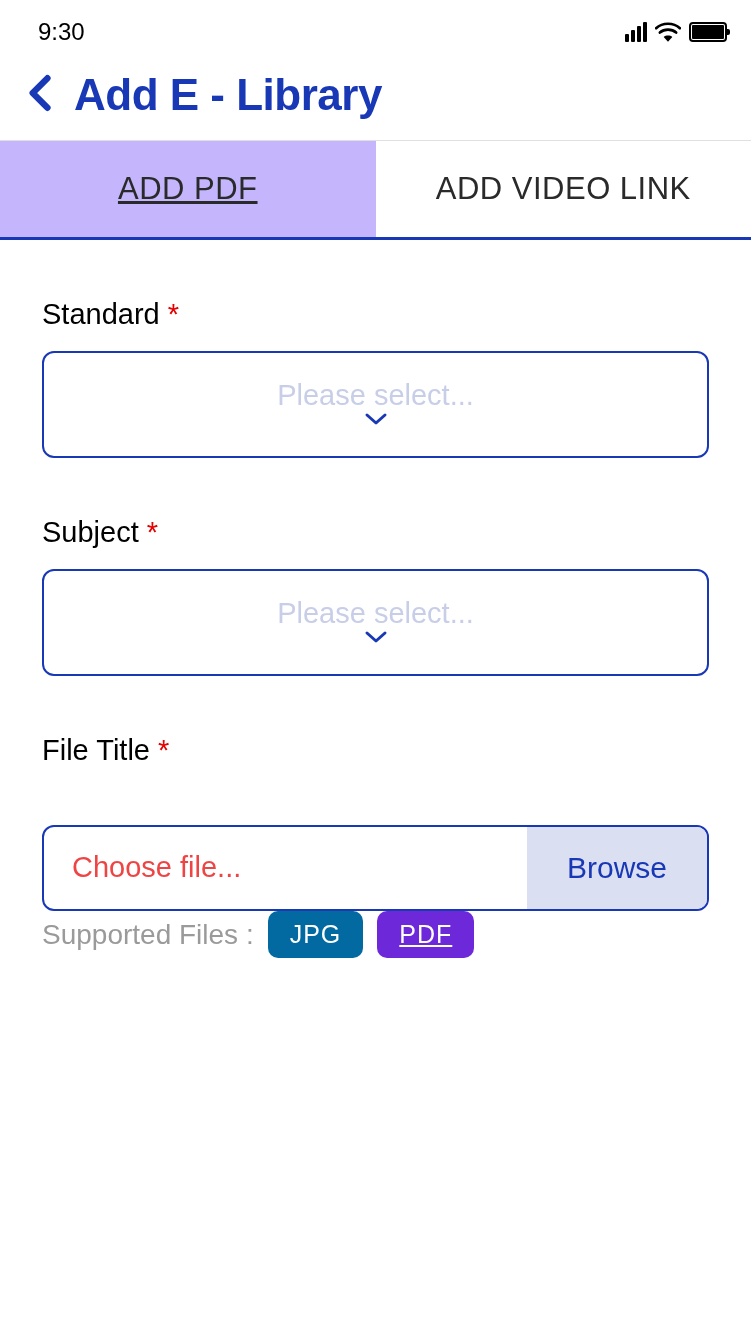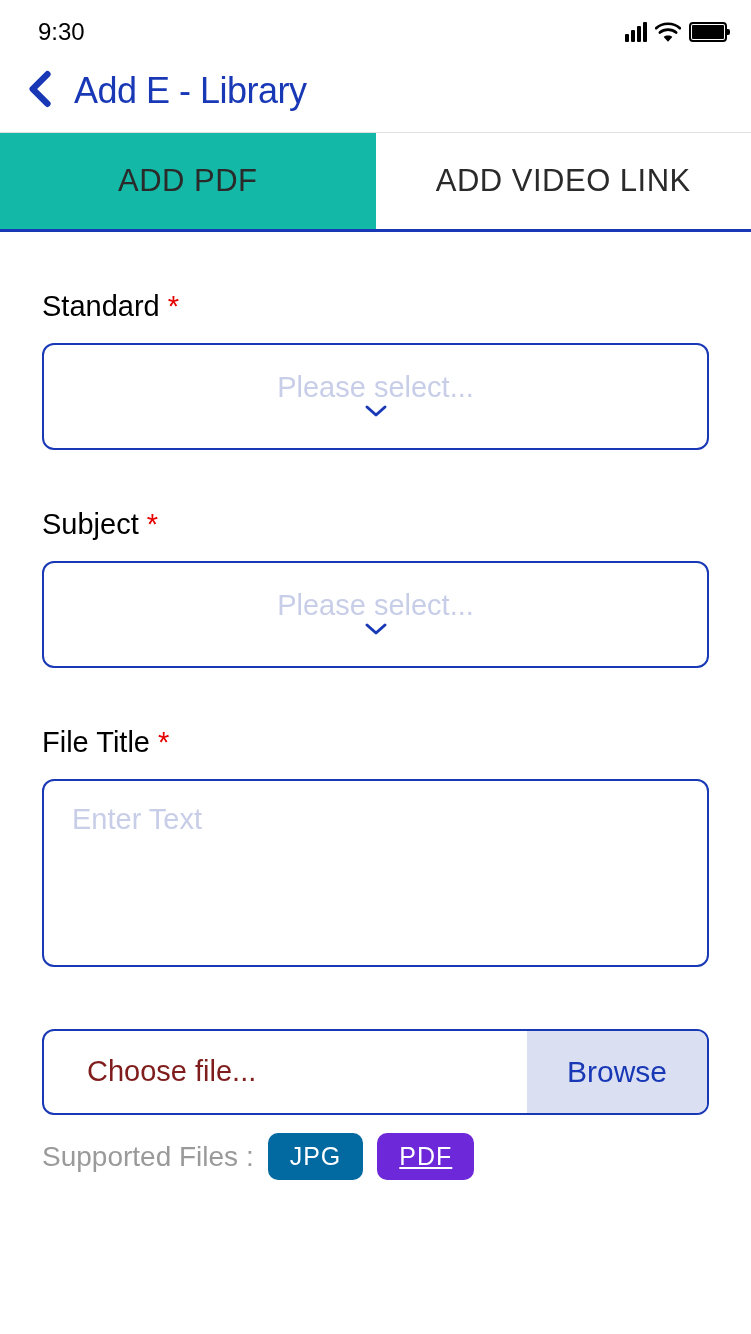--- a/index.html
+++ b/index.html
@@ -73,41 +73,42 @@
       display: flex;
       align-items: center;
       padding: 14px 24px 20px 24px;
       gap: 20px;
     }
     .back-chevron {
       color: #1838b6;
     }
     .header-title {
       color: #1838b6;
-      font-size: 36px;
-      font-weight: 400;
+      font-size: 44px;
+      font-weight: 700;
       letter-spacing: -0.5px;
     }
     .tabs {
       display: flex;
       border-top: 1px solid #e0e0e0;
       border-bottom: 3px solid #1838b6;
     }
     .tab {
       flex: 1;
       text-align: center;
       padding: 30px 10px;
       font-size: 31px;
       font-weight: 500;
       letter-spacing: 0.5px;
       color: #2a2a2a;
       cursor: pointer;
     }
     .tab.active {
-      background: #14b8a6;
+      background: #c4b5fd;
+      text-decoration: underline;
     }
     .form-container {
       padding: 0 42px;
     }
     .form-group {
       margin-top: 58px;
     }
     .form-label {
       font-size: 29px;
       font-weight: 400;
@@ -154,39 +155,38 @@
     }
     .file-row {
       width: 100%;
       border: 2.5px solid #1838b6;
       border-radius: 12px;
       display: flex;
       overflow: hidden;
     }
     .file-text {
       flex: 1;
-      padding: 24px 43px;
-      color: #7f1d1d;
+      padding: 24px 28px;
+      color: #ef4444;
       font-size: 29px;
     }
     .browse-btn {
       background: #dadff2;
       color: #1838b6;
       font-size: 30px;
       font-weight: 400;
       padding: 24px 40px;
       cursor: pointer;
       display: flex;
       align-items: center;
     }
     .supported-row {
       display: flex;
       align-items: center;
       gap: 14px;
-      margin-top: 18px;
     }
     .supported-label {
       color: #9a9a9a;
       font-size: 28px;
     }
     .badge {
       padding: 9px 22px;
       border-radius: 10px;
       font-size: 25px;
       font-weight: 400;
@@ -262,21 +262,20 @@
           <path d="M3 3 L12 11 L21 3" stroke="#1838b6" stroke-width="3" stroke-linecap="round" stroke-linejoin="round" fill="none"></path>
         </svg>
       </span>
     </div>
   </div>
 
   <div class="form-group">
     <div class="form-label">
       <span>File Title</span> <span class="required">*</span>
     </div>
-    <textarea class="textarea-box" placeholder="Enter Text" style=""></textarea>
   </div>
 
   <div class="form-group">
     <div class="file-row">
       <div class="file-text">Choose file...</div>
       <div class="browse-btn">Browse</div>
     </div>
     <div class="supported-row">
       <span class="supported-label">Supported Files :</span>
       <span class="badge badge-jpg">JPG</span>

